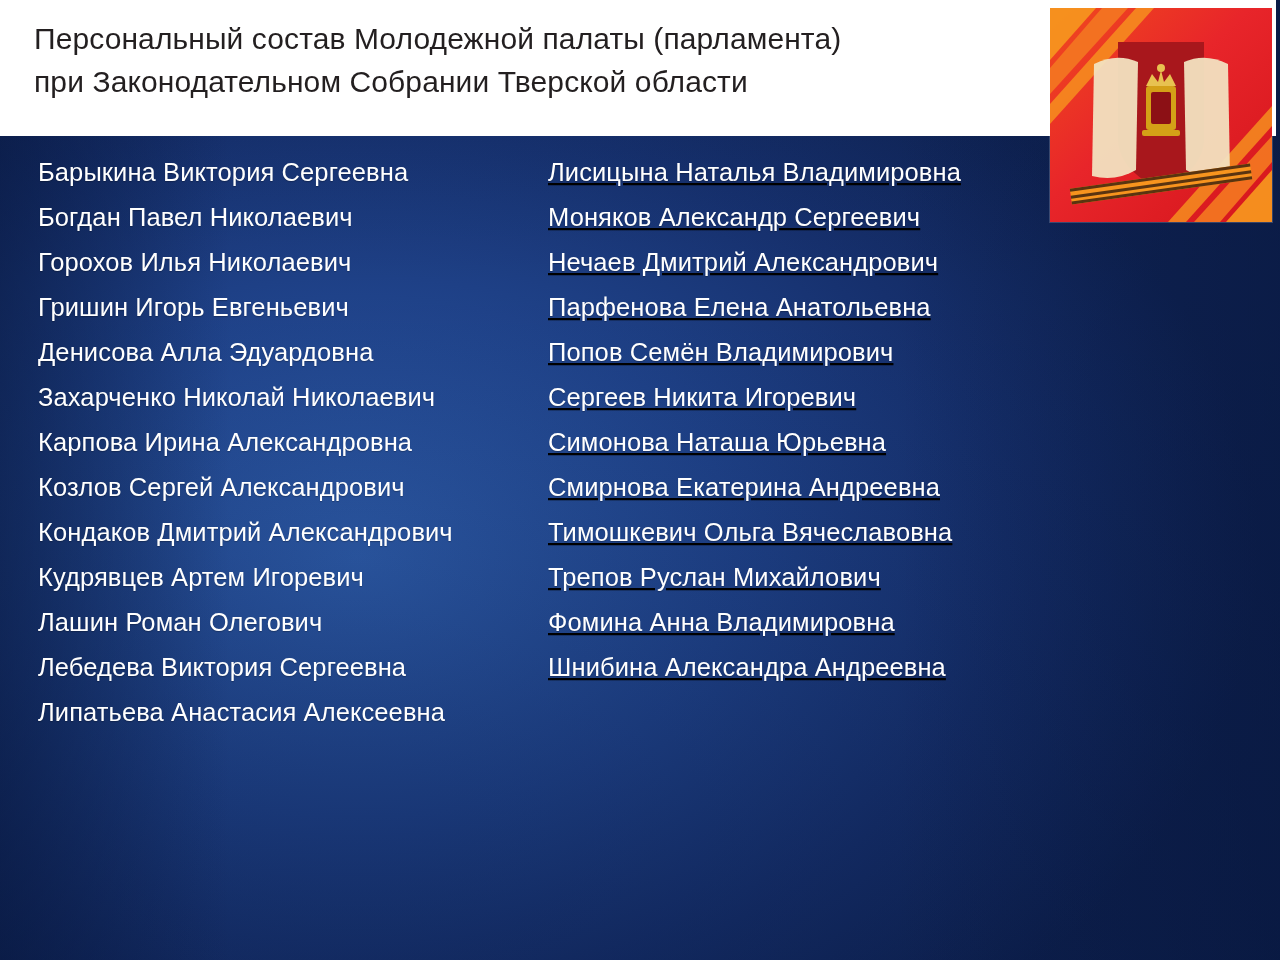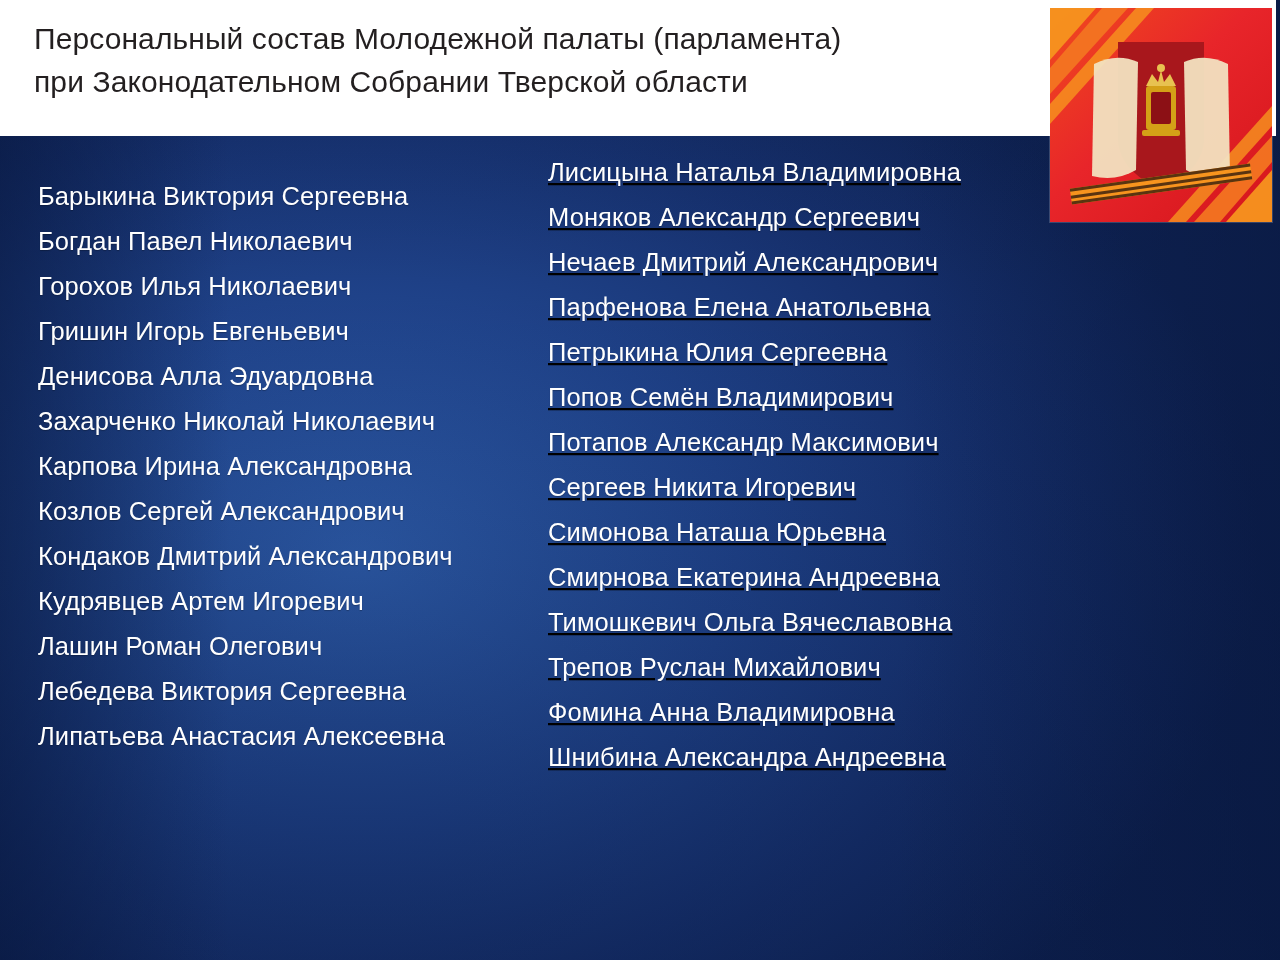--- a/index.html
+++ b/index.html
@@ -70,21 +70,20 @@
     z-index: 4;
     display: flex;
   }
   .col {
     display: flex;
     flex-direction: column;
   }
   .col-left {
     margin-left: 38px;
     width: 500px;
-    margin-top: 24px;
   }
   .col-right {
     margin-left: 10px;
     width: 560px;
     text-decoration: underline;
   }
   .name {
     color: #ffffff;
     font-size: 25.5px;
     line-height: 45px;
@@ -168,23 +167,21 @@
       <div class="name">Кудрявцев Артем Игоревич</div>
       <div class="name">Лашин Роман Олегович</div>
       <div class="name">Лебедева Виктория Сергеевна</div>
       <div class="name">Липатьева Анастасия Алексеевна</div>
     </div>
     <div class="col col-right">
       <div class="name">Лисицына Наталья Владимировна</div>
       <div class="name">Моняков Александр Сергеевич</div>
       <div class="name">Нечаев Дмитрий Александрович</div>
       <div class="name">Парфенова Елена Анатольевна</div>
-      <div class="name">Петрыкина Юлия Сергеевна</div>
       <div class="name">Попов Семён Владимирович</div>
-      <div class="name">Потапов Александр Максимович</div>
       <div class="name">Сергеев Никита Игоревич</div>
       <div class="name">Симонова Наташа Юрьевна</div>
       <div class="name">Смирнова Екатерина Андреевна</div>
       <div class="name">Тимошкевич Ольга Вячеславовна</div>
       <div class="name">Трепов Руслан Михайлович</div>
       <div class="name">Фомина Анна Владимировна</div>
       <div class="name">Шнибина Александра Андреевна</div>
     </div>
   </div>
 

